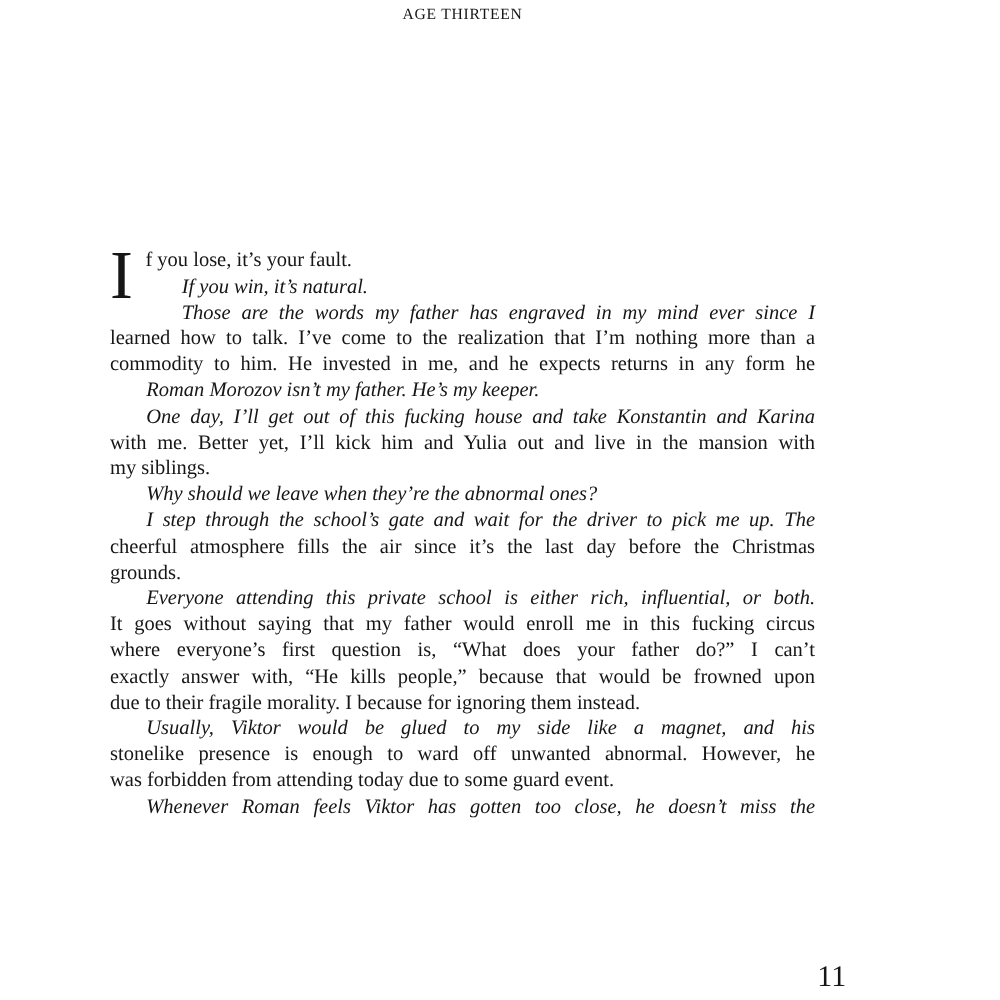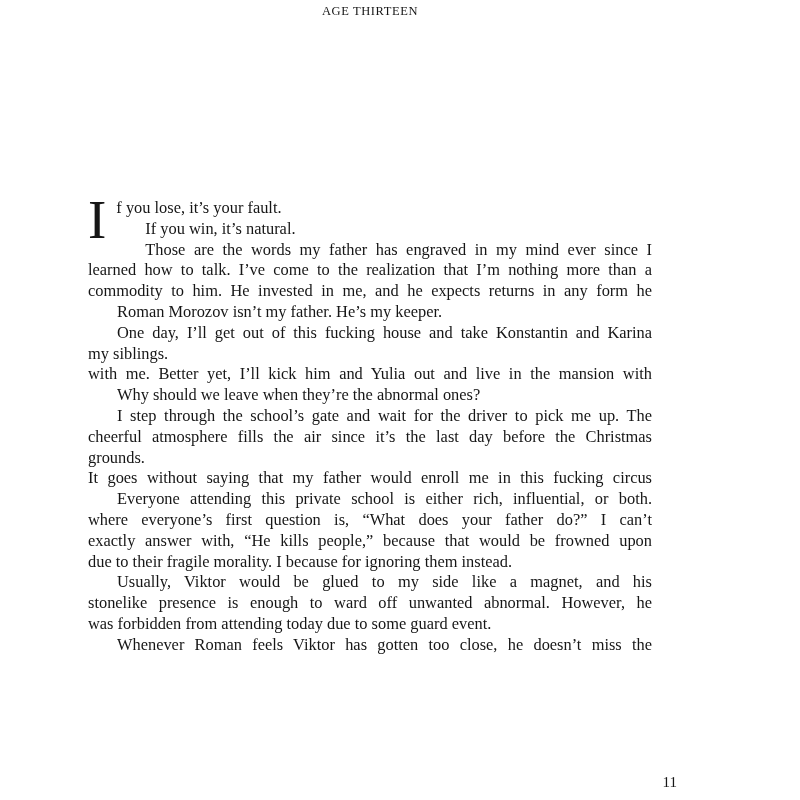--- a/index.html
+++ b/index.html
@@ -32,33 +32,33 @@
     font-size: 16.4px;
     line-height: 20.8px;
     text-justify: inter-word;
   }
   .para { margin: 0; }
   .line {
     text-align: justify;
     text-align-last: justify;
   }
   .line.para-end { text-align-last: auto; }
-  .line.indent { text-indent: 29px; }
+  .line.indent { text-indent: 29px; font-style: italic; }
   .dropcap {
     float: left;
     font-size: 55px;
     line-height: 44px;
     height: 50px;
     margin: 0 10px 0 0;
   }
   .page-number {
     position: absolute;
     top: 769px;
     right: 123px;
-    font-size: 15px;
+    font-size: 24px;
     line-height: 26px;
   }
 </style>
 </head>
 <body style="background: rgb(255, 255, 255);">
 
 <div class="page" style="color: rgb(22, 22, 22);">
   <div class="running-head">AGE THIRTEEN</div>
 
   <div class="body-text">
@@ -71,34 +71,34 @@
       <div class="para">
         <div class="line indent">Those are the words my father has engraved in my mind ever since I</div>
         <div class="line">learned how to talk. I’ve come to the realization that I’m nothing more than a</div>
         <div class="line">commodity to him. He invested in me, and he expects returns in any form he</div>
       </div>
       <div class="para">
         <div class="line indent para-end">Roman Morozov isn’t my father. He’s my keeper.</div>
       </div>
       <div class="para">
         <div class="line indent">One day, I’ll get out of this fucking house and take Konstantin and Karina</div>
+        <div class="line">with me. Better yet, I’ll kick him and Yulia out and live in the mansion with</div>
         <div class="line para-end">my siblings.</div>
-        <div class="line">with me. Better yet, I’ll kick him and Yulia out and live in the mansion with</div>
       </div>
       <div class="para">
         <div class="line indent para-end">Why should we leave when they’re the abnormal ones?</div>
       </div>
       <div class="para">
         <div class="line indent">I step through the school’s gate and wait for the driver to pick me up. The</div>
         <div class="line">cheerful atmosphere fills the air since it’s the last day before the Christmas</div>
         <div class="line para-end">grounds.</div>
       </div>
       <div class="para">
+        <div class="line indent">Everyone attending this private school is either rich, influential, or both.</div>
         <div class="line">It goes without saying that my father would enroll me in this fucking circus</div>
-        <div class="line indent">Everyone attending this private school is either rich, influential, or both.</div>
         <div class="line">where everyone’s first question is, “What does your father do?” I can’t</div>
         <div class="line">exactly answer with, “He kills people,” because that would be frowned upon</div>
         <div class="line para-end">due to their fragile morality. I because for ignoring them instead.</div>
       </div>
       <div class="para">
         <div class="line indent">Usually, Viktor would be glued to my side like a magnet, and his</div>
         <div class="line">stonelike presence is enough to ward off unwanted abnormal. However, he</div>
         <div class="line para-end">was forbidden from attending today due to some guard event.</div>
       </div>
       <div class="para">

